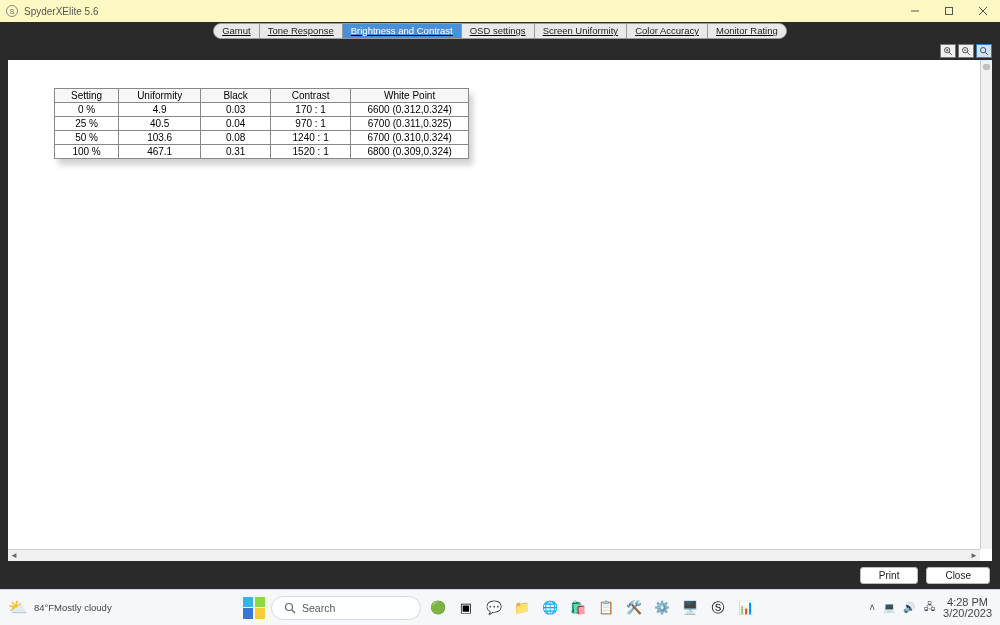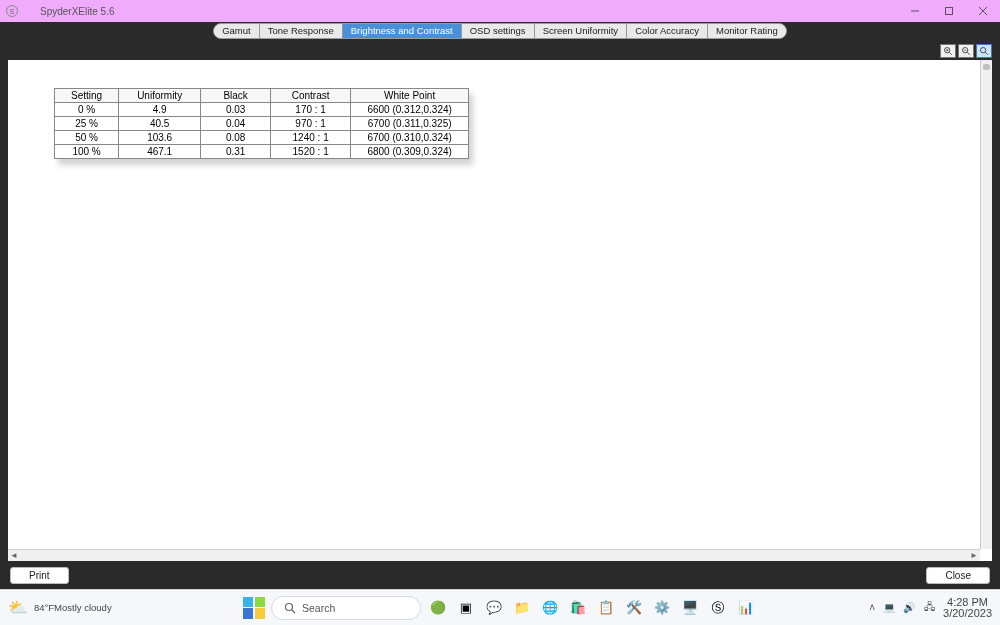--- a/index.html
+++ b/index.html
@@ -11,28 +11,27 @@
     width: 1000px;
     height: 625px;
     overflow: hidden;
     display: flex;
     flex-direction: column;
   }
 
   
   .titlebar {
     height: 22px;
-    background: #f0abfc;
+    background: #fef9c3;
     display: flex;
     align-items: center;
     padding-left: 6px;
     color: #555;
     font-size: 10px;
     position: relative;
-    gap: 16px;
   }
   .titlebar .app-icon {
     width: 12px; height: 12px;
     border-radius: 50%;
     border: 1px solid #888;
     display: inline-flex; align-items: center; justify-content: center;
     font-size: 7px; color: #666; margin-right: 6px;
   }
   .win-controls { position: absolute; right: 0; top: 0; display: flex; height: 22px; }
   .win-btn { width: 34px; display: flex; align-items: center; justify-content: center; color: #555; font-size: 10px; }
@@ -47,21 +46,21 @@
   }
 
   
   .tabstrip {
     height: 16px;
     display: flex;
     justify-content: center;
     align-items: flex-start;
     padding-top: 1px;
   }
-  .tabstrip-inner { display: flex; background:#c8c8c8; border:1px solid #9a9a9a; border-radius:8px; overflow:hidden; }
+  .tabstrip-inner { display: flex; background:#c8c8c8; border:1px solid #9a9a9a; border-radius:8px; overflow:hidden;text-decoration:underline; }
   .tab {
     padding: 1px 8px;
     font-size: 9.5px;
     border-right: 1px solid #9a9a9a;
     background: #e9e9e9;
     color:#222;
     line-height:12px;
     cursor: default;
   }
   .tab:last-child { border-right: none; }
@@ -134,21 +133,21 @@
     position:absolute; top:0; bottom:12px; right:0;
   }
   .vscroll .thumb {
     position:absolute; left:2px; right:2px; top:4px; height:6px;
     background:#c0c0c0; border-radius:2px;
   }
 
   
   .bottom-bar {
     height: 28px;
-    display:flex; justify-content:space-between; align-items:center;
+    display:flex; justify-content:flex-end; align-items:center;
     padding: 0 10px; gap: 8px;
   }
   .btn {
     background:#fff; border:1px solid #bbb; border-radius:3px;
     min-width: 56px; padding: 2px 18px;
     font-size: 10px; color:#222; text-align:center;
   }
 
   
   .taskbar {

